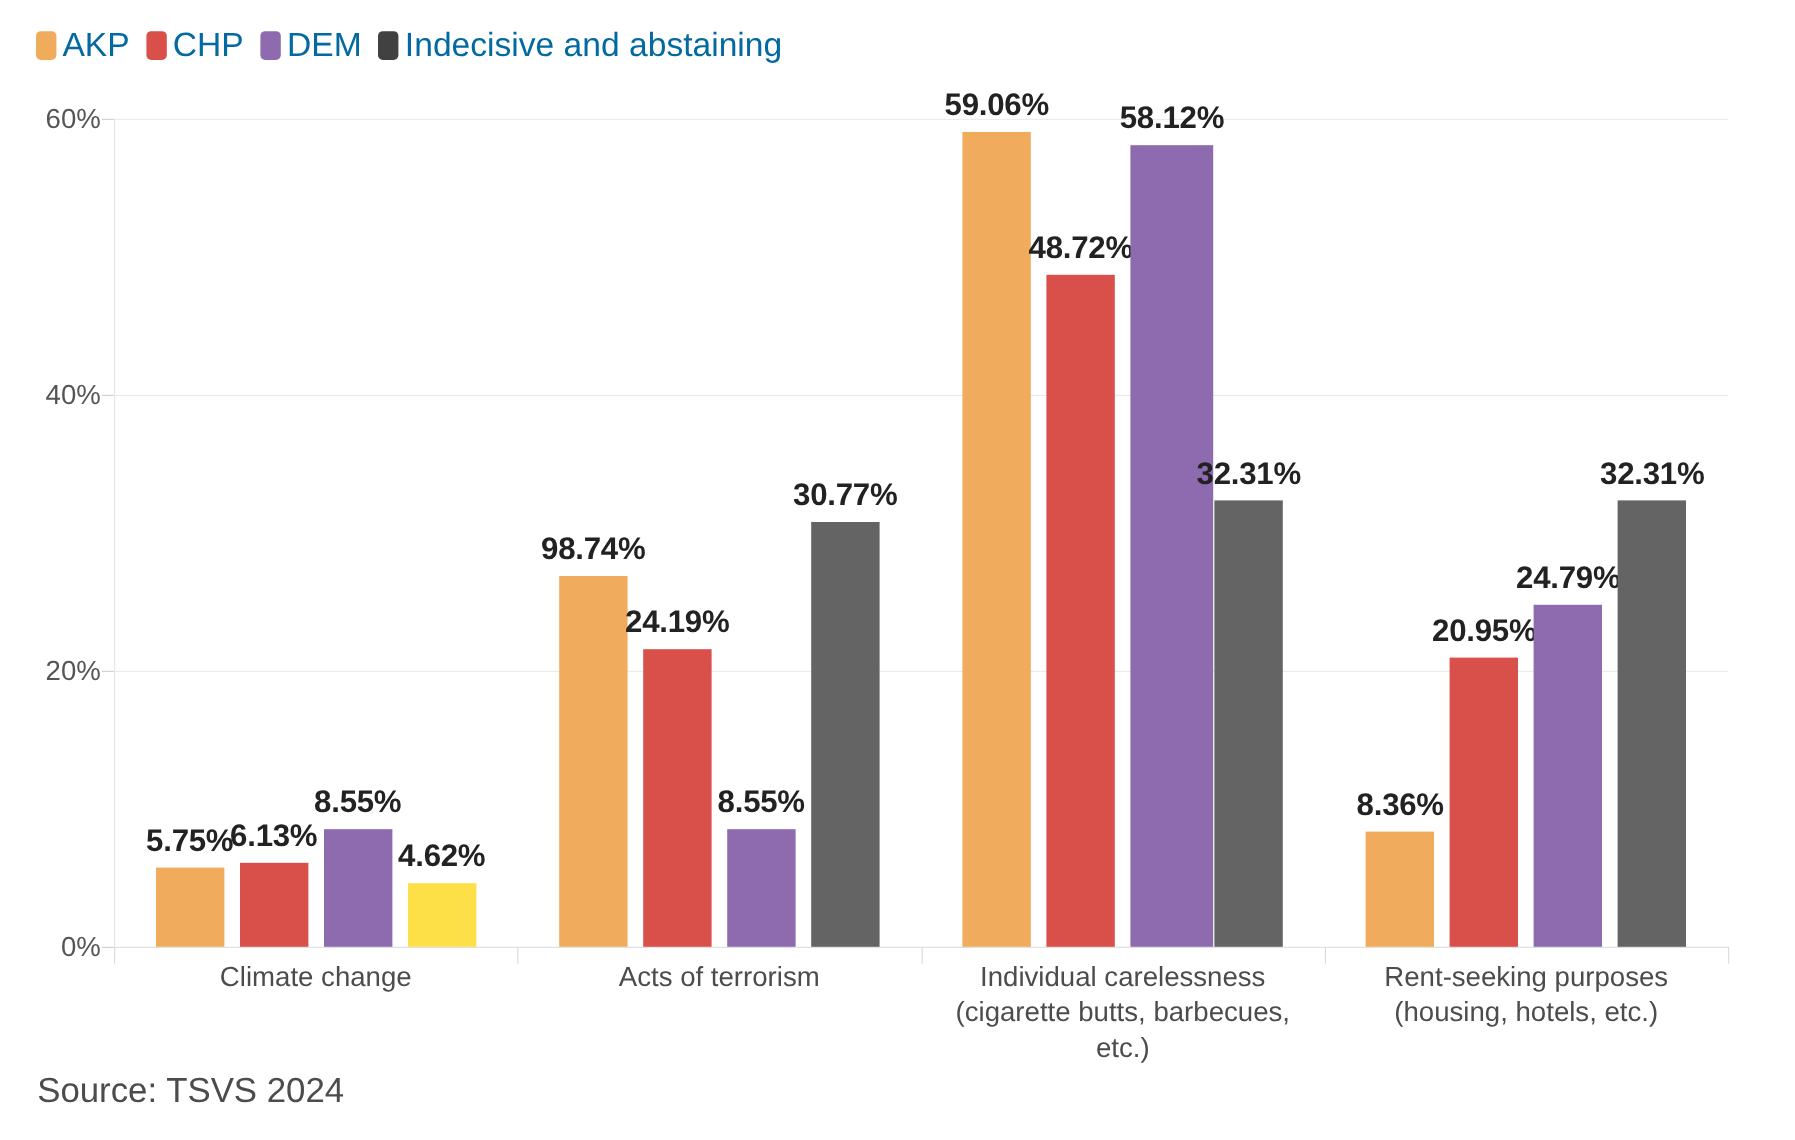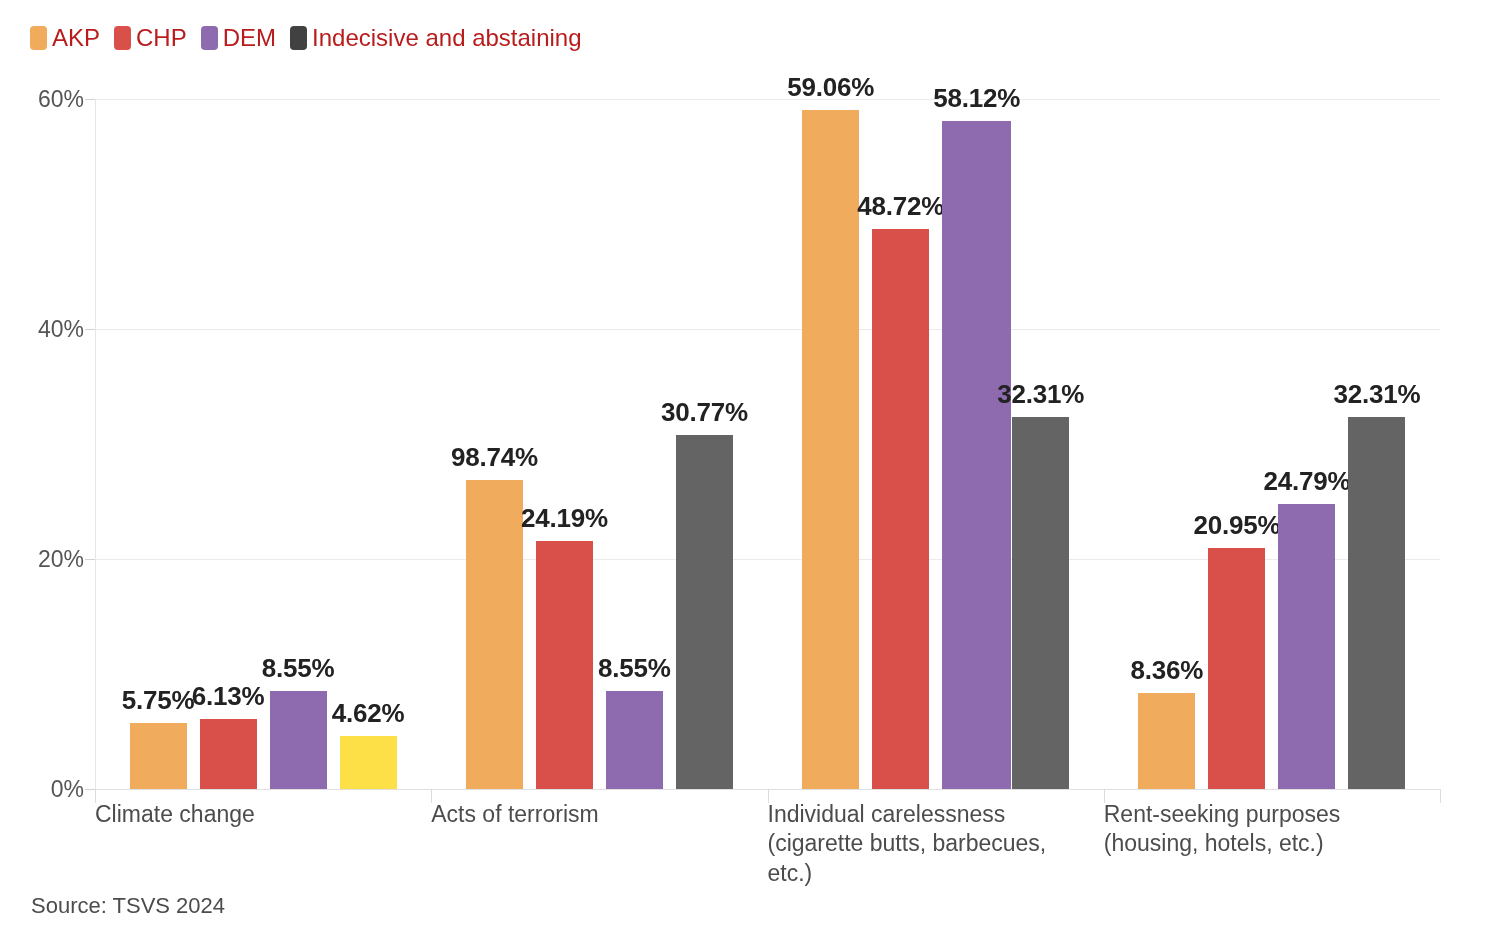--- a/index.html
+++ b/index.html
@@ -37,22 +37,22 @@
     margin-right: 14px;
   }
   .legend-swatch {
     width: 17px;
     height: 24px;
     border-radius: 4px;
     margin-right: 5px;
     flex: none;
   }
   .legend-label {
-    font-size: 24px;
-    color: #b91c1c;
+    font-size: 28px;
+    color: #0369a1;
     line-height: 1;
     white-space: nowrap;
   }
 
   
   #plot {
     position: absolute;
     left: 95px;
     top: 99px;
     width: 1345px;
@@ -118,31 +118,31 @@
     top: 789px;
     width: 1px;
     height: 14px;
     background: #dcdcdc;
   }
   .cat-label {
     position: absolute;
     top: 800px;
     font-size: 23px;
     color: #4c4c4c;
-    text-align: left;
+    text-align: center;
     line-height: 1.28;
     white-space: pre-line;
   }
 
   
   #source-note {
     position: absolute;
     left: 31px;
     top: 893px;
-    font-size: 22px;
+    font-size: 29px;
     color: #4c4c4c;
     white-space: nowrap;
   }
 </style>
 </head>
 <body>
 
 <div id="chart-root">
 
   <div id="legend">

